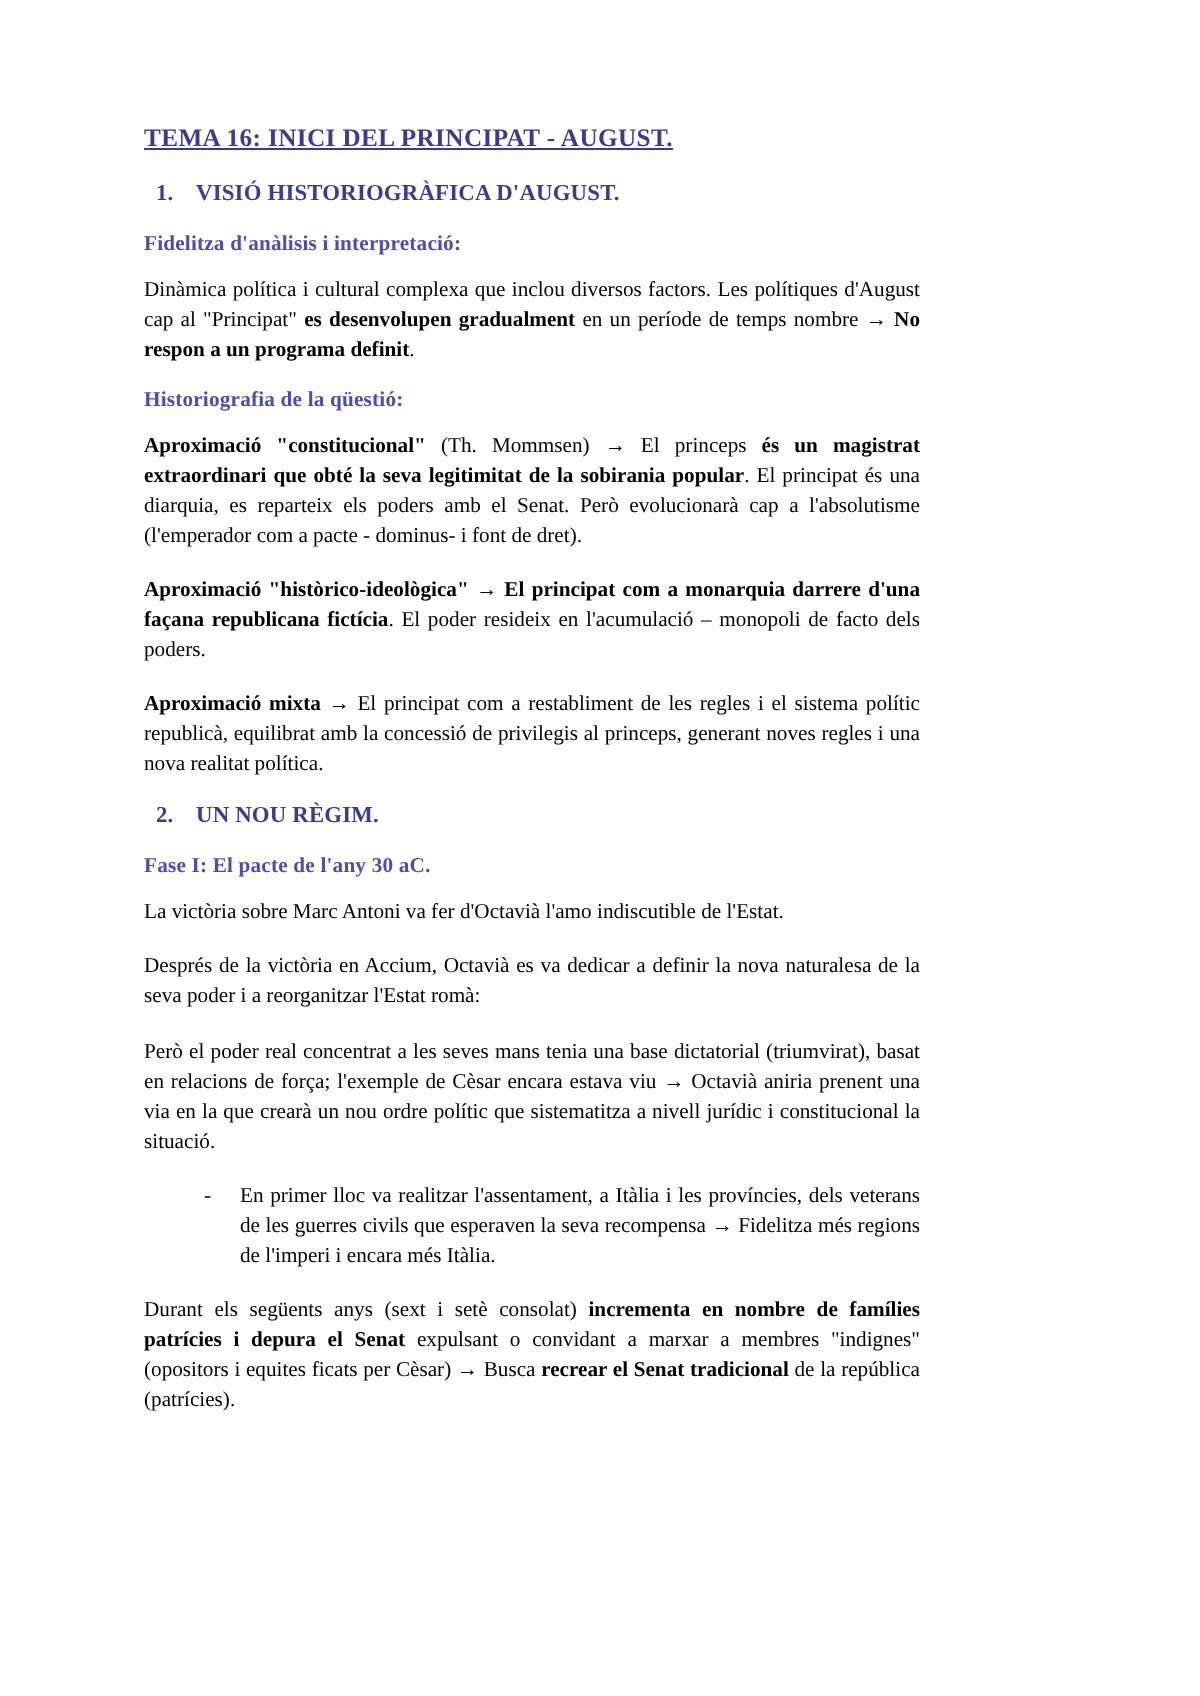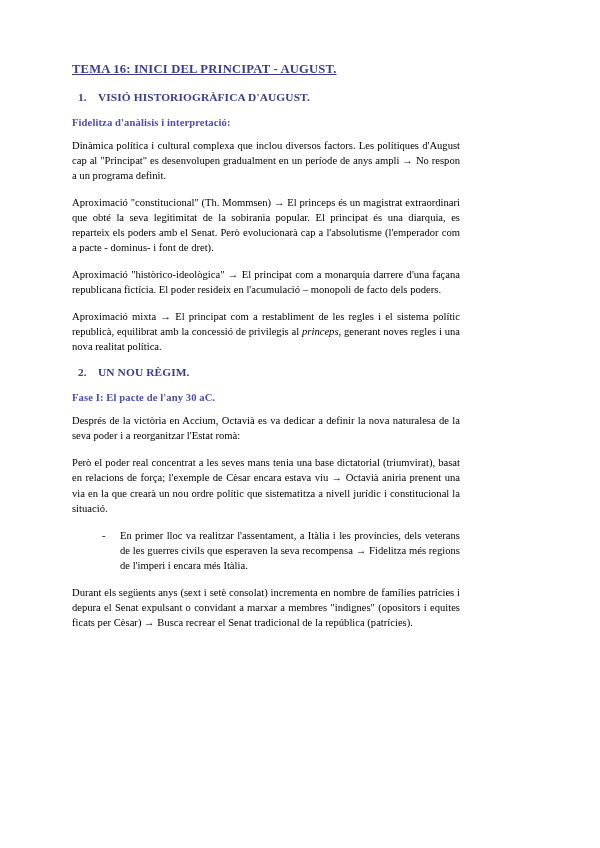--- a/index.html
+++ b/index.html
@@ -49,22 +49,22 @@
     color: #4d4db0;
     margin: 0 0 10px 0;
     letter-spacing: 0.1px;
   }
   p.body {
     font-size: 10.6px;
     line-height: 1.42;
     margin: 0 0 12px 0;
     text-align: justify;
   }
-  .b { font-weight: normal; }
-  .i { font-style: italic; }
+  .b { font-weight: bold; }
+  .i { }
   .bullet-row {
     display: flex;
     font-size: 10.6px;
     line-height: 1.42;
     margin: 0 0 12px 0;
     padding-left: 30px;
   }
   .bullet-row .dash {
     width: 18px;
     flex: 0 0 18px;
@@ -81,37 +81,39 @@
 
   <h1 class="doc-title">TEMA 16: INICI DEL PRINCIPAT - AUGUST.</h1>
 
   <h2 class="num-heading">
     <span class="num">1.</span>
     <span>VISIÓ HISTORIOGRÀFICA D'AUGUST.</span>
   </h2>
 
   <h3 class="sub-heading">Fidelitza d'anàlisis i interpretació:</h3>
 
-  <p class="body"><span>Dinàmica política i cultural complexa que inclou diversos factors. Les polítiques d'August cap al "Principat" </span><span class="b">es desenvolupen gradualment</span><span> en un període de anys ampli → </span><span class="b">No respon a un programa definit</span><span>.</span></p>
+  <p class="body"><span>Dinàmica política i cultural complexa que inclou diversos factors. Les polítiques d'August cap al "Principat" </span><span class="b">es desenvolupen gradualment</span><span> en un període de temps nombre → </span><span class="b">No respon a un programa definit</span><span>.</span></p>
 
 
+  <h3 class="sub-heading">Historiografia de la qüestió:</h3>
 
   <p class="body"><span class="b">Aproximació  "constitucional"</span><span> (Th. Mommsen) → El princeps </span><span class="b">és un magistrat extraordinari que obté la seva legitimitat de la sobirania popular</span><span>. El principat és una diarquia, es reparteix els poders amb el Senat. Però evolucionarà cap a l'absolutisme (l'emperador com a pacte - dominus- i font de dret).</span></p>
 
   <p class="body"><span class="b">Aproximació  "històrico-ideològica"  →  El principat com a monarquia darrere d'una façana republicana fictícia</span><span>. El poder resideix en l'acumulació – monopoli de facto dels poders.</span></p>
 
   <p class="body"><span class="b">Aproximació mixta</span><span> → El principat com a restabliment de les regles i el sistema polític republicà, equilibrat amb la concessió de privilegis al </span><span class="i">princeps</span><span>, generant noves regles i una nova realitat política.</span></p>
 
   <h2 class="num-heading">
     <span class="num">2.</span>
     <span>UN NOU RÈGIM.</span>
   </h2>
 
   <h3 class="sub-heading">Fase I: El pacte de l'any 30 aC.</h3>
 
+  <p class="body">La victòria sobre Marc Antoni va fer d'Octavià l'amo indiscutible de l'Estat.</p>
 
   <p class="body">Després de la victòria en Accium, Octavià es va dedicar a definir la nova naturalesa de la seva poder i a reorganitzar l'Estat romà:</p>
 
   <p class="body">Però el poder real concentrat a les seves mans tenia una base dictatorial (triumvirat), basat en relacions de força; l'exemple de Cèsar encara estava viu → Octavià aniria prenent una via en la que crearà un nou ordre polític que sistematitza a nivell jurídic i constitucional la situació.</p>
 
   <div class="bullet-row">
     <span class="dash">-</span>
     <span class="txt">En primer lloc va realitzar l'assentament, a Itàlia i les províncies, dels veterans de les guerres civils que esperaven la seva recompensa → Fidelitza més regions de l'imperi i encara més Itàlia.</span>
   </div>
 

